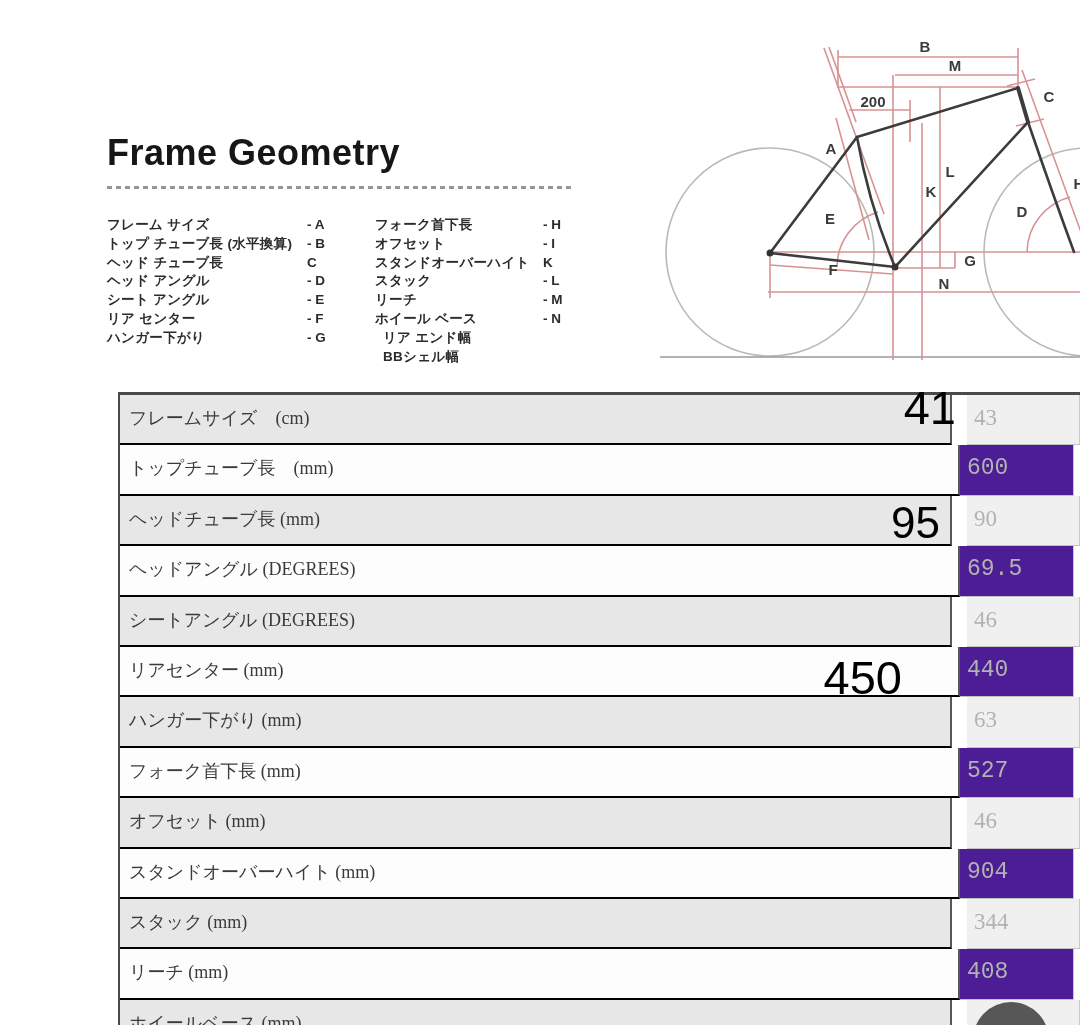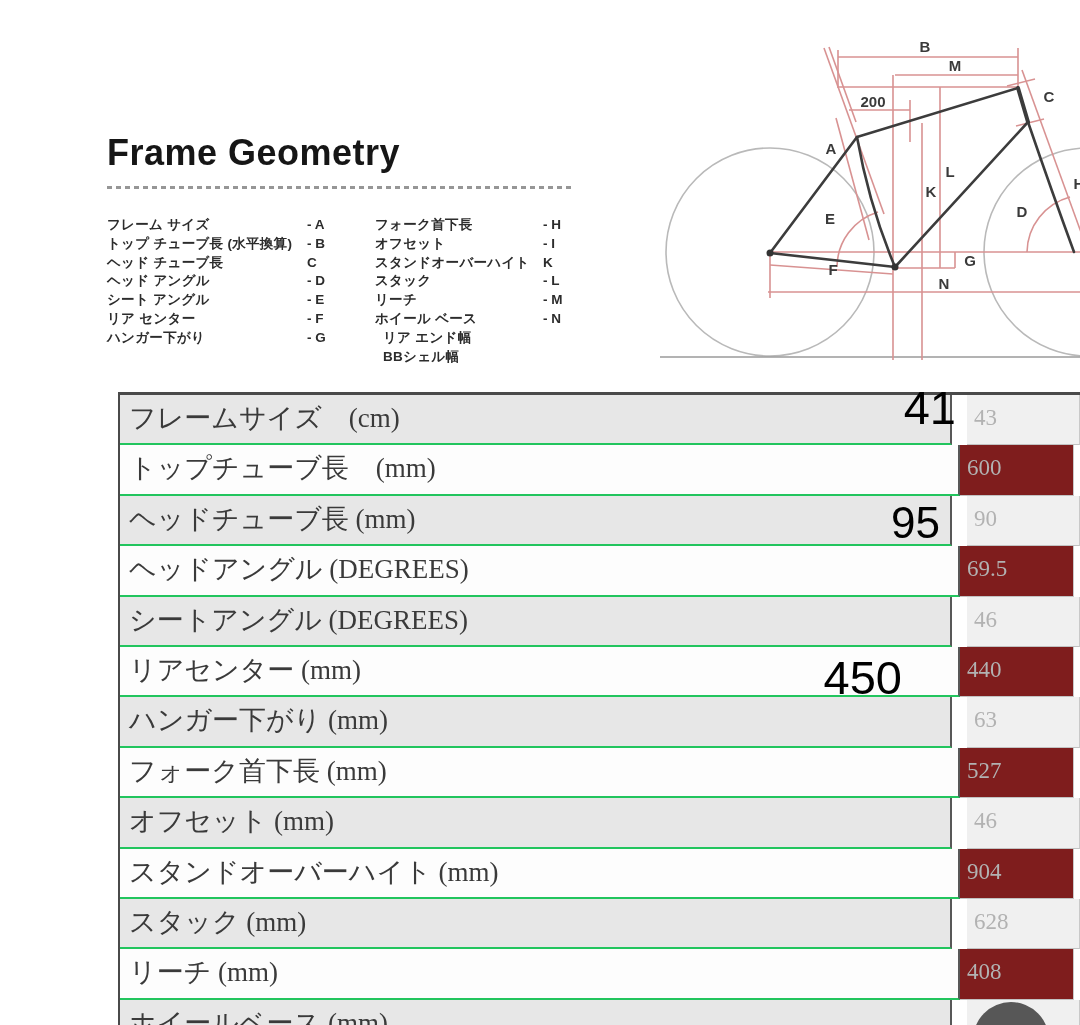--- a/index.html
+++ b/index.html
@@ -35,34 +35,34 @@
   }
   
   #geo-table{
     position:absolute;left:118px;top:392px;width:962px;
     border-top:3px solid #4a4a4a;border-left:2px solid #4a4a4a;
     box-sizing:border-box;
   }
   .t-row{position:relative;display:flex;height:50.4px;box-sizing:border-box;}
   .cell-label{
     width:840px;box-sizing:border-box;
-    border-right:2px solid #585858;border-bottom:2px solid #22c55e;
-    font-family:"Liberation Serif",serif;font-size:27px;color:#3a3a3a;
+    border-right:2px solid #585858;border-bottom:2px solid #000000;
+    font-family:"Liberation Serif",serif;font-size:18px;color:#3a3a3a;
     padding-left:9px;line-height:47px;white-space:nowrap;overflow:hidden;
   }
   .odd  .cell-label{background:#e7e7e7;}
   .even .cell-label{background:#fdfdfd;}
   .cell-value{
     width:114px;box-sizing:border-box;
     border-right:1px solid #c9c9c9;border-bottom:1px solid #c2c2c2;
     font-family:"Liberation Serif",serif;font-size:23px;color:#b2b2b2;
     padding-left:7px;line-height:46px;
   }
   .odd  .cell-value{background:#f0f0f0;margin-left:15px;}
-  .even .cell-value{background:#7f1d1d;}
+  .even .cell-value{background:#4c1d95;font-family:Liberation Mono, monospace;}
   .cell-sliver{flex:1;background:#ffffff;}
   .annotation{
     position:absolute;font-family:"Liberation Sans",sans-serif;
     font-weight:500;color:#000;line-height:1;z-index:3;
   }
   .r0 .annotation{right:124px;top:-11px;font-size:47px;}
   .r2 .annotation{right:140px;top:5px; font-size:44px;}
   .r5 .annotation{right:178px;top:7px; font-size:47px;}
   
   .fab{
@@ -253,21 +253,21 @@
       <div class="cell-value">46</div>
       <div class="cell-sliver"></div>
     </div>
     <div class="t-row even r9">
       <div class="cell-label">スタンドオーバーハイト (mm)</div>
       <div class="cell-value">904</div>
       <div class="cell-sliver"></div>
     </div>
     <div class="t-row odd r10">
       <div class="cell-label">スタック (mm)</div>
-      <div class="cell-value">628</div>
+      <div class="cell-value">344</div>
       <div class="cell-sliver"></div>
     </div>
     <div class="t-row even r11">
       <div class="cell-label">リーチ (mm)</div>
       <div class="cell-value">408</div>
       <div class="cell-sliver"></div>
     </div>
     <div class="t-row odd r12">
       <div class="cell-label">ホイールベース (mm)</div>
       <div class="cell-value"></div>

